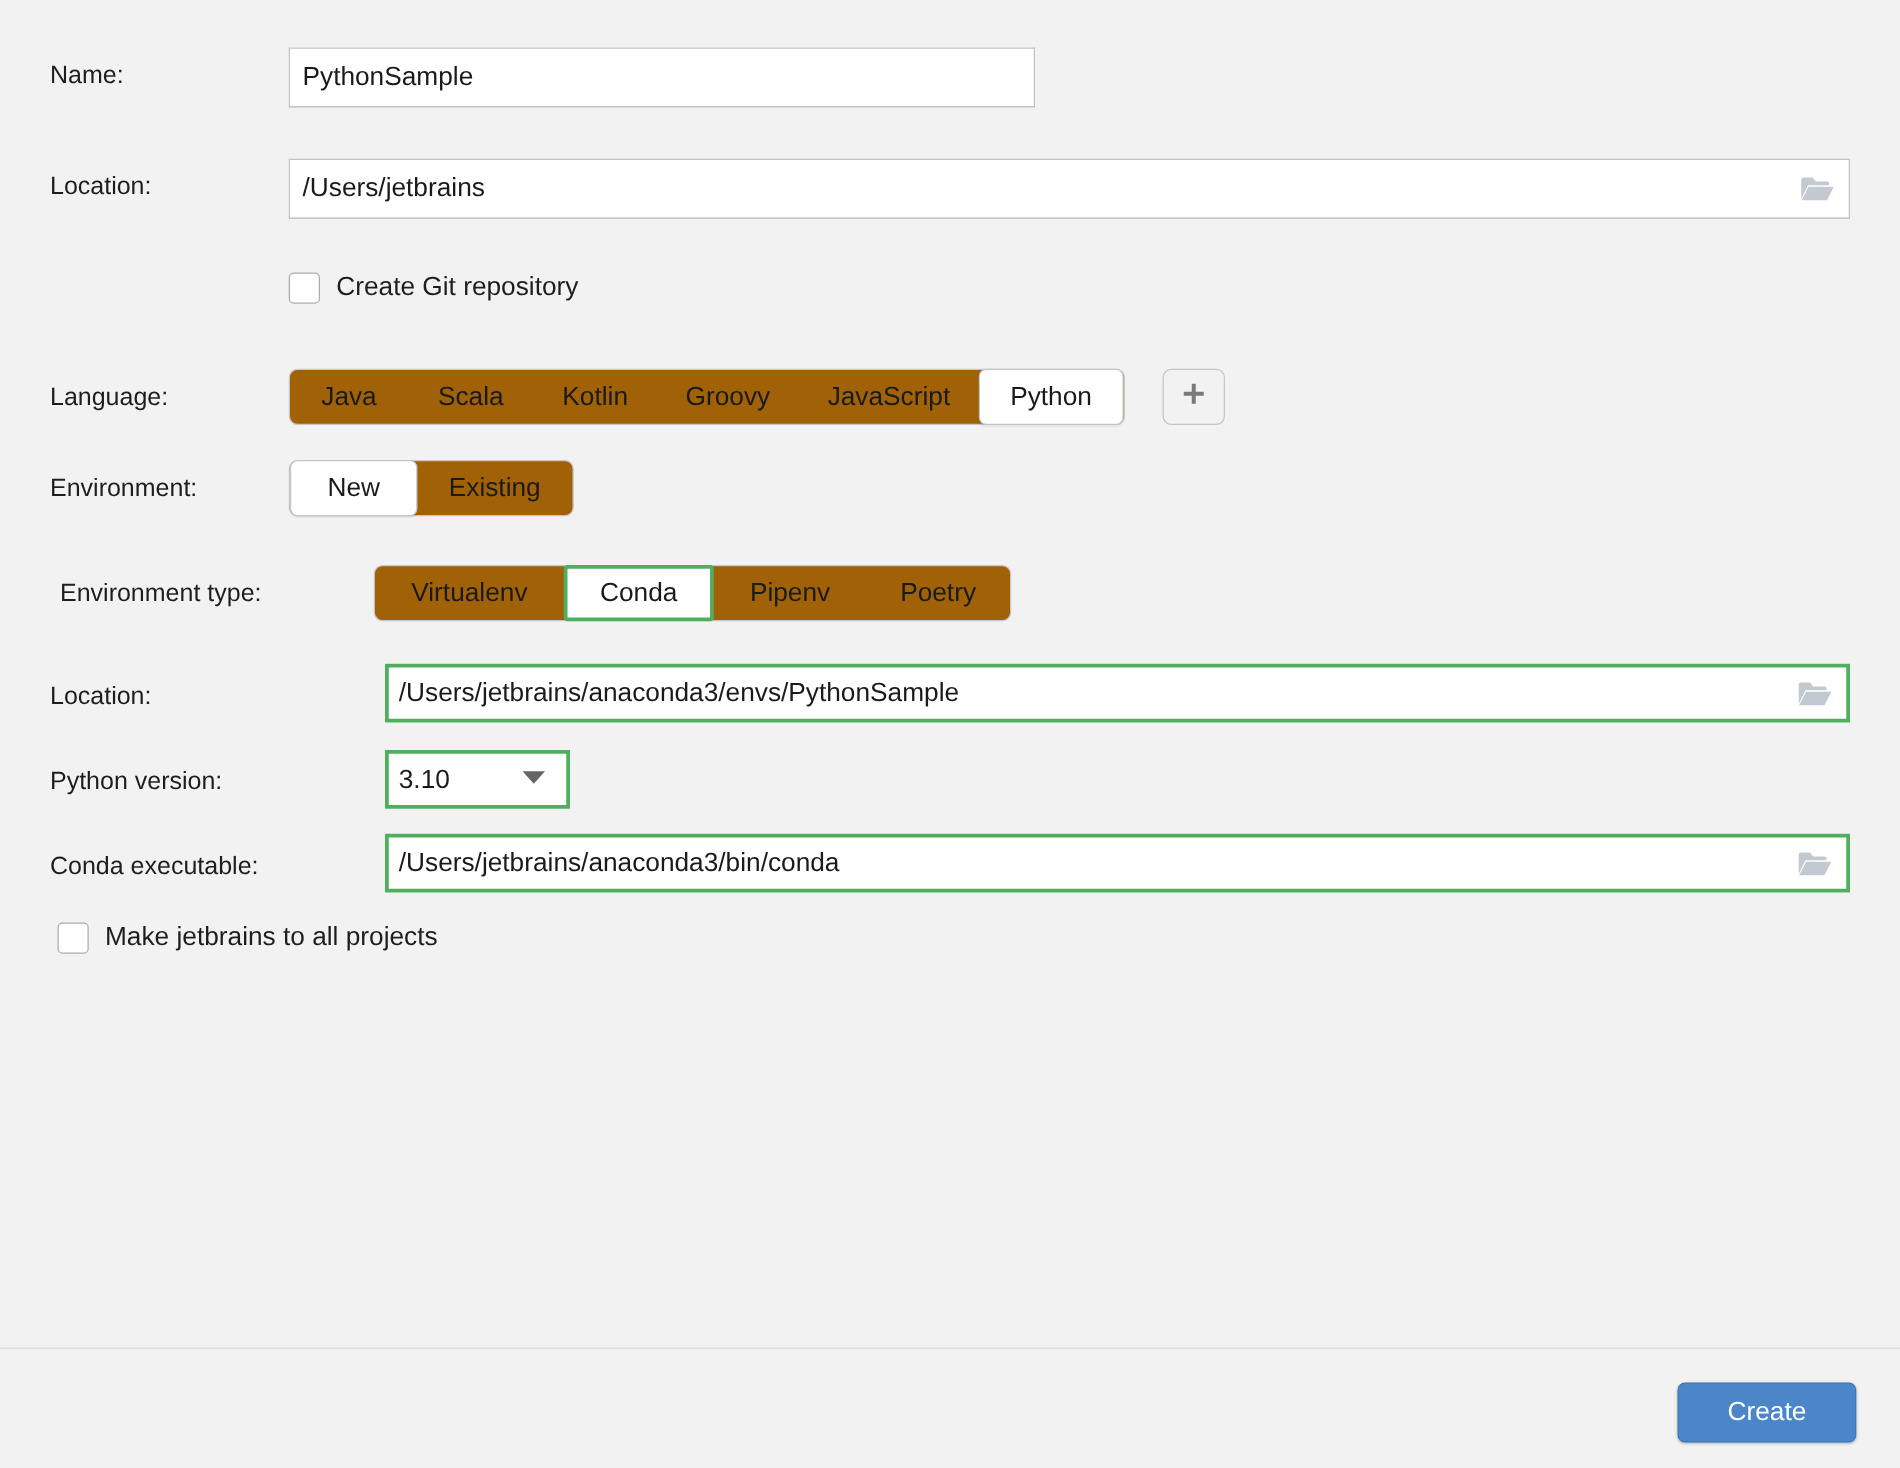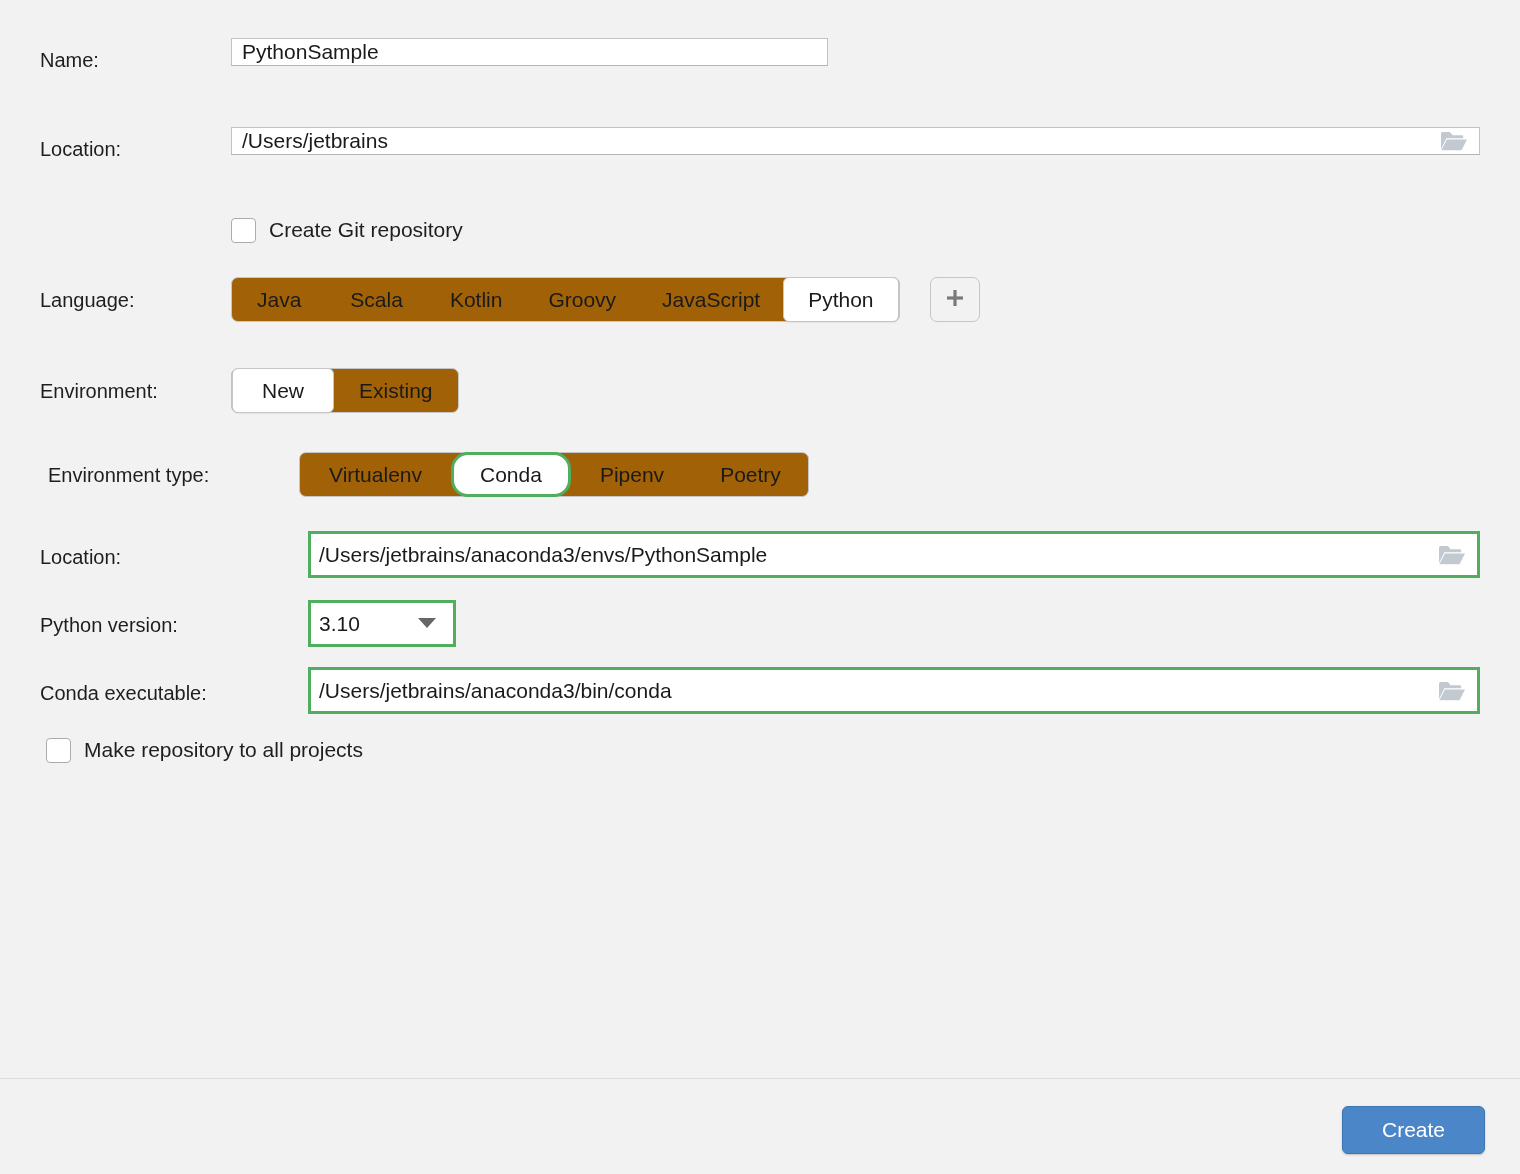--- a/index.html
+++ b/index.html
@@ -24,21 +24,21 @@
     color:#1E1E1E;
     white-space:nowrap;
     line-height:1;
   }
 
   
   .field {
     background:#FFFFFF;
     border:1px solid #C3C3C3;
     border-bottom-color:#B4B4B4;
-    height:28px;
+    height:48px;
     display:flex;
     align-items:center;
     padding:0 10px;
     font-size:21px;
     color:#1A1A1A;
     position:relative;
   }
   .field .val { white-space:nowrap; overflow:hidden; }
   .field.green {
     border:3px solid #4FAF5F;
@@ -178,21 +178,21 @@
       <path d="M6.9 9.4 H27 L21.9 19.6 A1 1 0 0 1 21 20.2 H1.3 Z" fill="#C3C9D1"></path>
     </svg>
   </span>
 </div>
 
 <div class="row" style="left:231px; top:216px; height:28px;">
   <span class="cb"></span>
   <span class="cb-label">Create Git repository</span>
 </div>
 
-<div class="row" style="left:40px; top:277px; height:45px;">
+<div class="row" style="left:40px; top:295px; height:45px;">
   <div class="lbl" style="width:191px;">Language:</div>
   <div class="seg">
     <div class="seg-item" style="padding:0 25px;">Java</div>
     <div class="seg-item" style="padding:0 24px;">Scala</div>
     <div class="seg-item" style="padding:0 23px;">Kotlin</div>
     <div class="seg-item" style="padding:0 23px;">Groovy</div>
     <div class="seg-item" style="padding:0 23px;">JavaScript</div>
     <div class="seg-item selected" style="padding:0 24px;">Python</div>
   </div>
   <div class="plus-btn">
@@ -210,21 +210,21 @@
   <div class="seg">
     <div class="seg-item selected" style="padding:0 29px;">New</div>
     <div class="seg-item" style="padding:0 25px;">Existing</div>
   </div>
 </div>
 
 <div class="row" style="left:48px; top:452px; height:45px;">
   <div class="lbl" style="width:251px;">Environment type:</div>
   <div class="seg">
     <div class="seg-item" style="padding:0 29px;">Virtualenv</div>
-    <div class="seg-item selected green-sel" style="padding:12px 26px;border-radius:17px;">Conda</div>
+    <div class="seg-item selected green-sel" style="padding:12px 26px;">Conda</div>
     <div class="seg-item" style="padding:0 29px;">Pipenv</div>
     <div class="seg-item" style="padding:0 27px;">Poetry</div>
   </div>
 </div>
 
 <div class="row" style="left:40px; top:533px; height:47px;">
   <div class="lbl" style="width:190px;">Location:</div>
 </div>
 <div class="field green" style="position:absolute; left:308px; top:531px; width:1172px; height:47px;">
   <span class="val">/Users/jetbrains/anaconda3/envs/PythonSample</span>
@@ -256,17 +256,17 @@
   <span class="folder-btn">
     <svg width="28" height="22" viewBox="0 0 28 22" aria-hidden="true">
       <path d="M1 3.5 A1.5 1.5 0 0 1 2.5 2 H10 L12.6 5.2 H22 A1.2 1.2 0 0 1 23.2 6.4 V8.2 H6.4 L1 19 Z" fill="#C3C9D1"></path>
       <path d="M6.9 9.4 H27 L21.9 19.6 A1 1 0 0 1 21 20.2 H1.3 Z" fill="#C3C9D1"></path>
     </svg>
   </span>
 </div>
 
 <div class="row" style="left:46px; top:736px; height:28px;">
   <span class="cb"></span>
-  <span class="cb-label">Make repository to all projects</span>
+  <span class="cb-label">Make jetbrains to all projects</span>
 </div>
 
 <div class="divider" style="top:1078px;"></div>
 <div class="btn-primary" style="left:1342px; top:1106px; width:143px; height:48px;">Create</div>
 
 </body></html>

